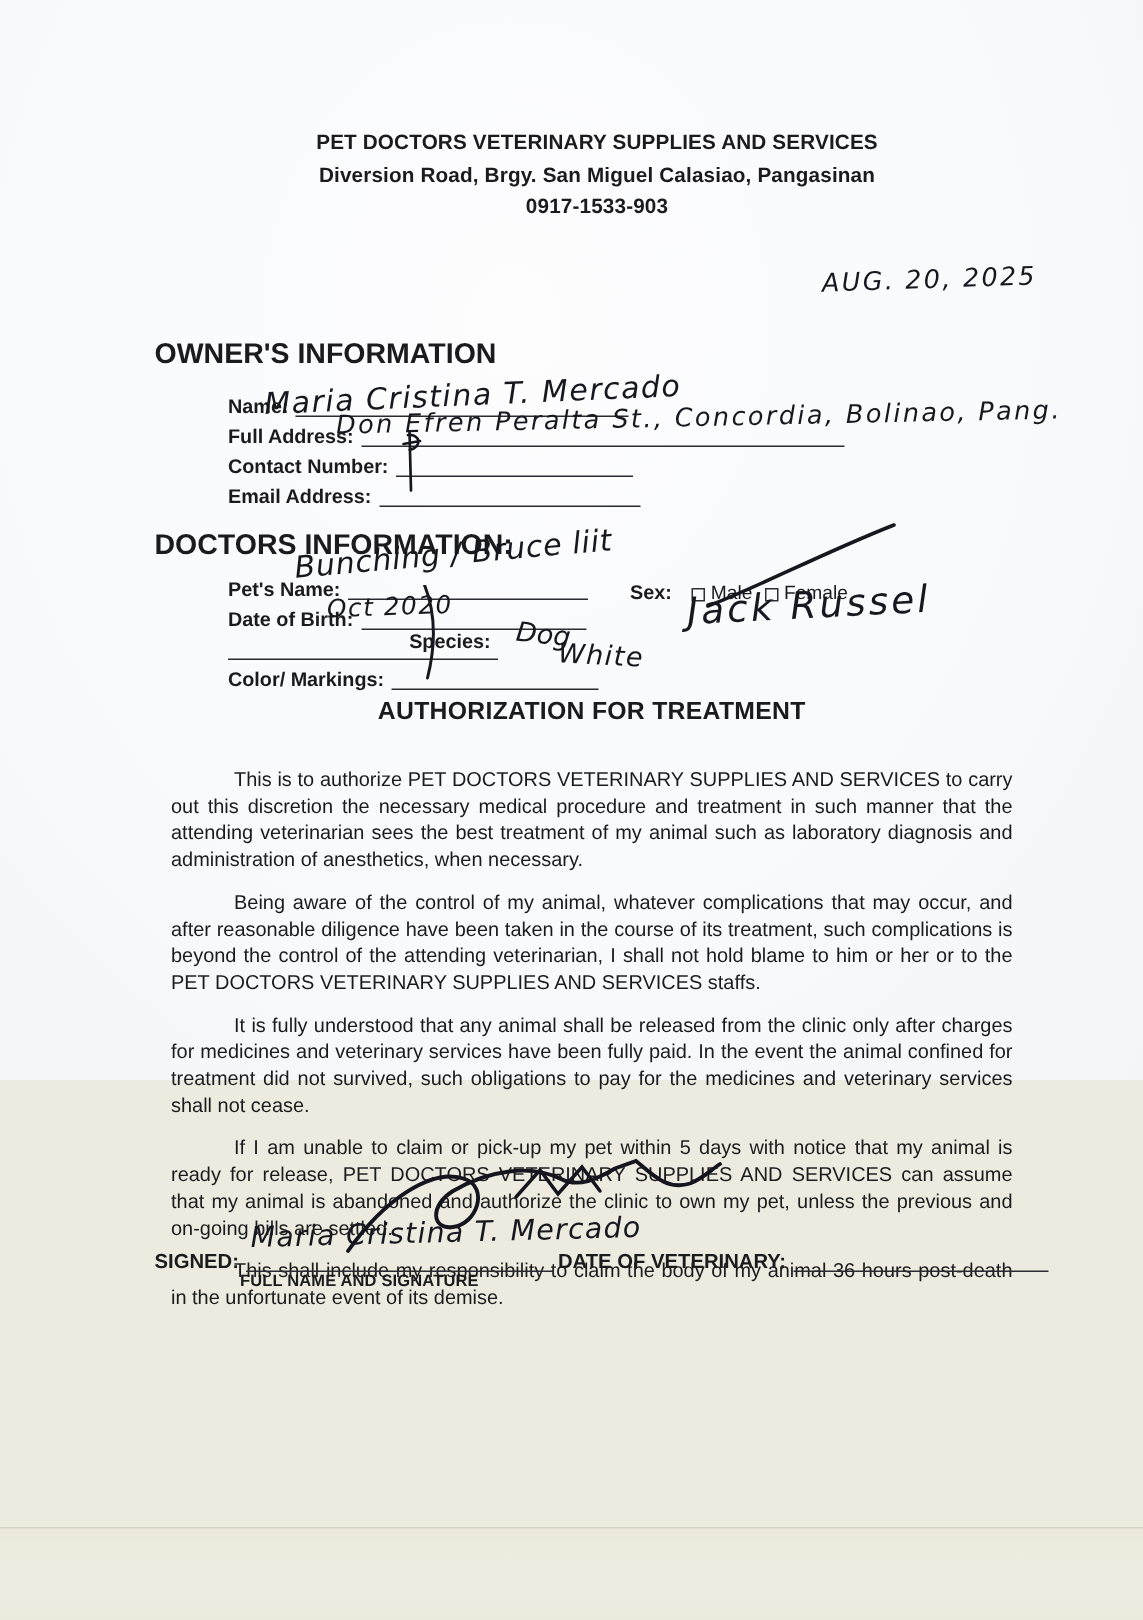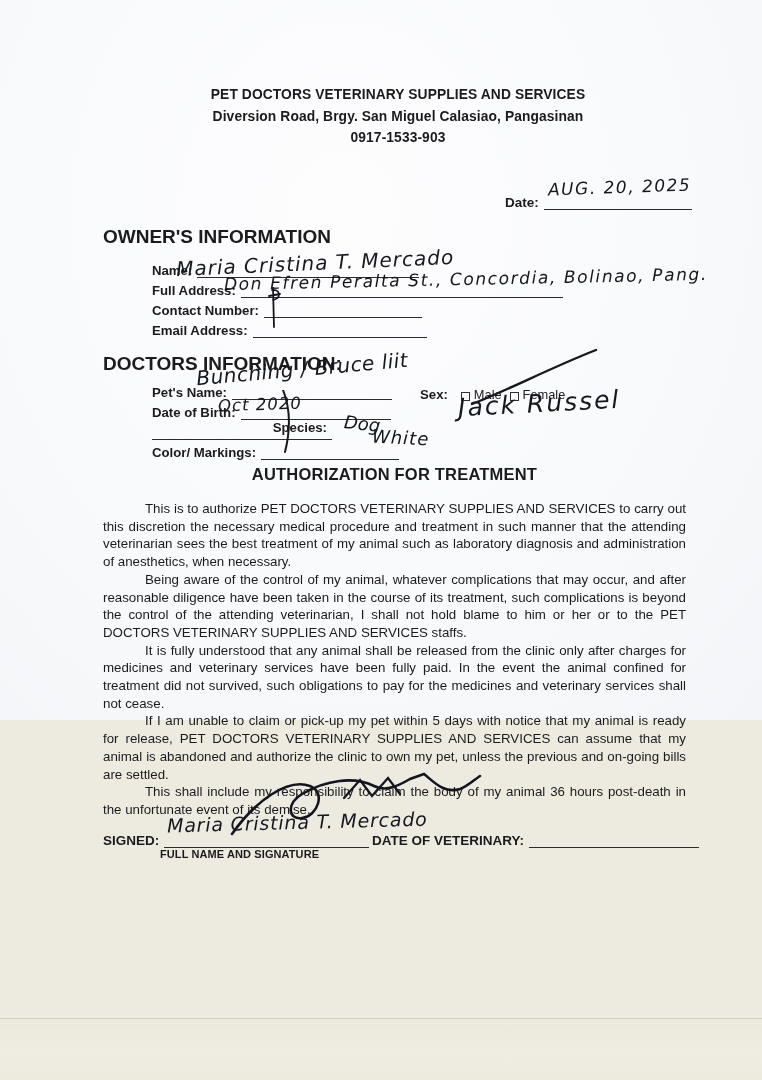--- a/index.html
+++ b/index.html
@@ -59,21 +59,21 @@
   }
 
   .doc-title {
     position:absolute; top:465px; left:103px; width:583px;
     text-align:center; font-weight:bold; font-size:16.5px; letter-spacing:0.2px;
   }
   .body-text {
     position:absolute; top:500px; left:103px; width:583px;
     font-size:13.3px; line-height:17.7px; text-align:justify;
   }
-  .body-text p { margin:0; text-indent:42px; }
+  .body-text p { margin:11px; text-indent:42px; }
 
   #signed-row   { top:828px; left:103px; font-size:13.5px; } #signed-row .line { width:205px; }
   #admission-group { top:828px; left:372px; font-size:13.5px; } #admission-group .line { width:170px; }
   .sig-caption {
     position:absolute; top:848px; left:160px;
     font-weight:bold; font-size:11px; letter-spacing:0.1px;
   }
   
   .hw {
     position:absolute; font-family:"DejaVu Sans", sans-serif; font-style:italic;
@@ -98,24 +98,20 @@
 <body>
 
 <div class="paper">
 
   <div class="header">
     <div>PET DOCTORS VETERINARY SUPPLIES AND SERVICES</div>
     <div>Diversion Road, Brgy. San Miguel Calasiao, Pangasinan</div>
     <div>0917-1533-903</div>
   </div>
 
-  <div class="frow" style="top:190px; left:505px; font-size:13.5px;">
-    <span class="lbl">Date:</span>
-    <span class="line" style="width:148px;"></span>
-  </div>
   <span class="hw" id="hw-date">AUG. 20, 2025</span>
 
   <div class="sec-heading" id="owner-heading">OWNER'S INFORMATION</div>
 
   <div class="frow" id="row-name">
     <span class="lbl">Name:</span>
     <span class="line"></span>
   </div>
   <div class="frow" id="row-address">
     <span class="lbl">Full Address:</span>

